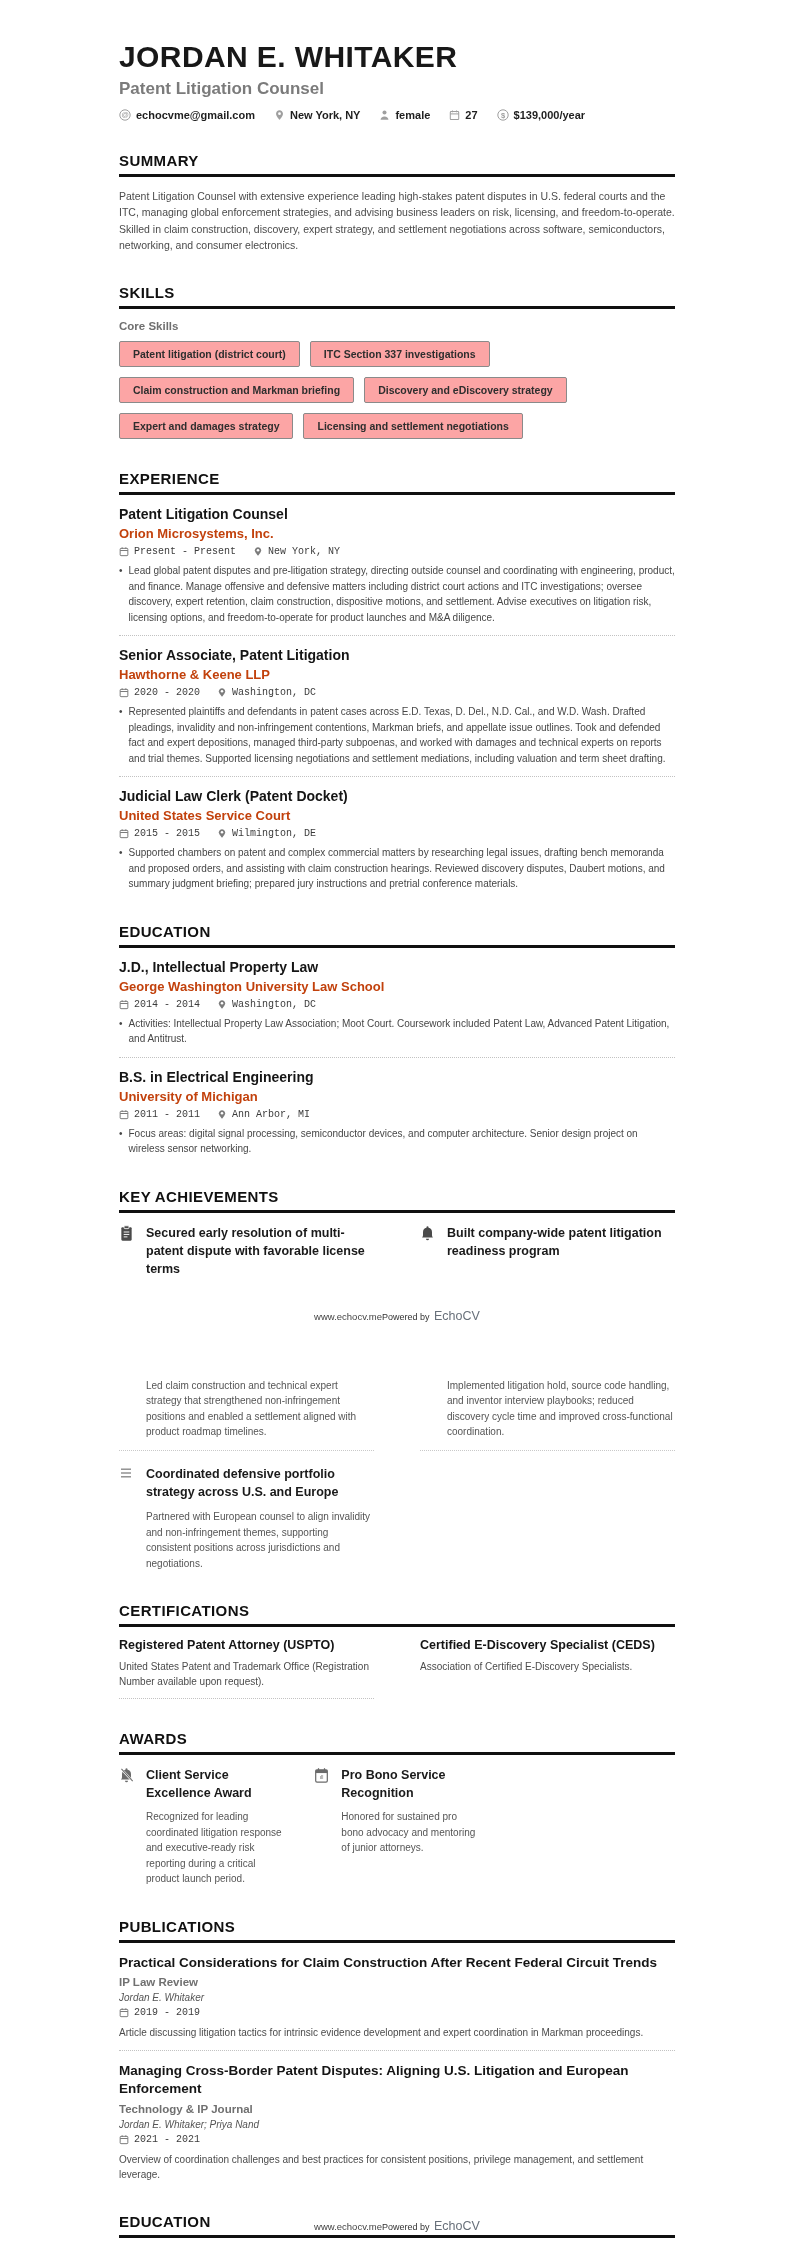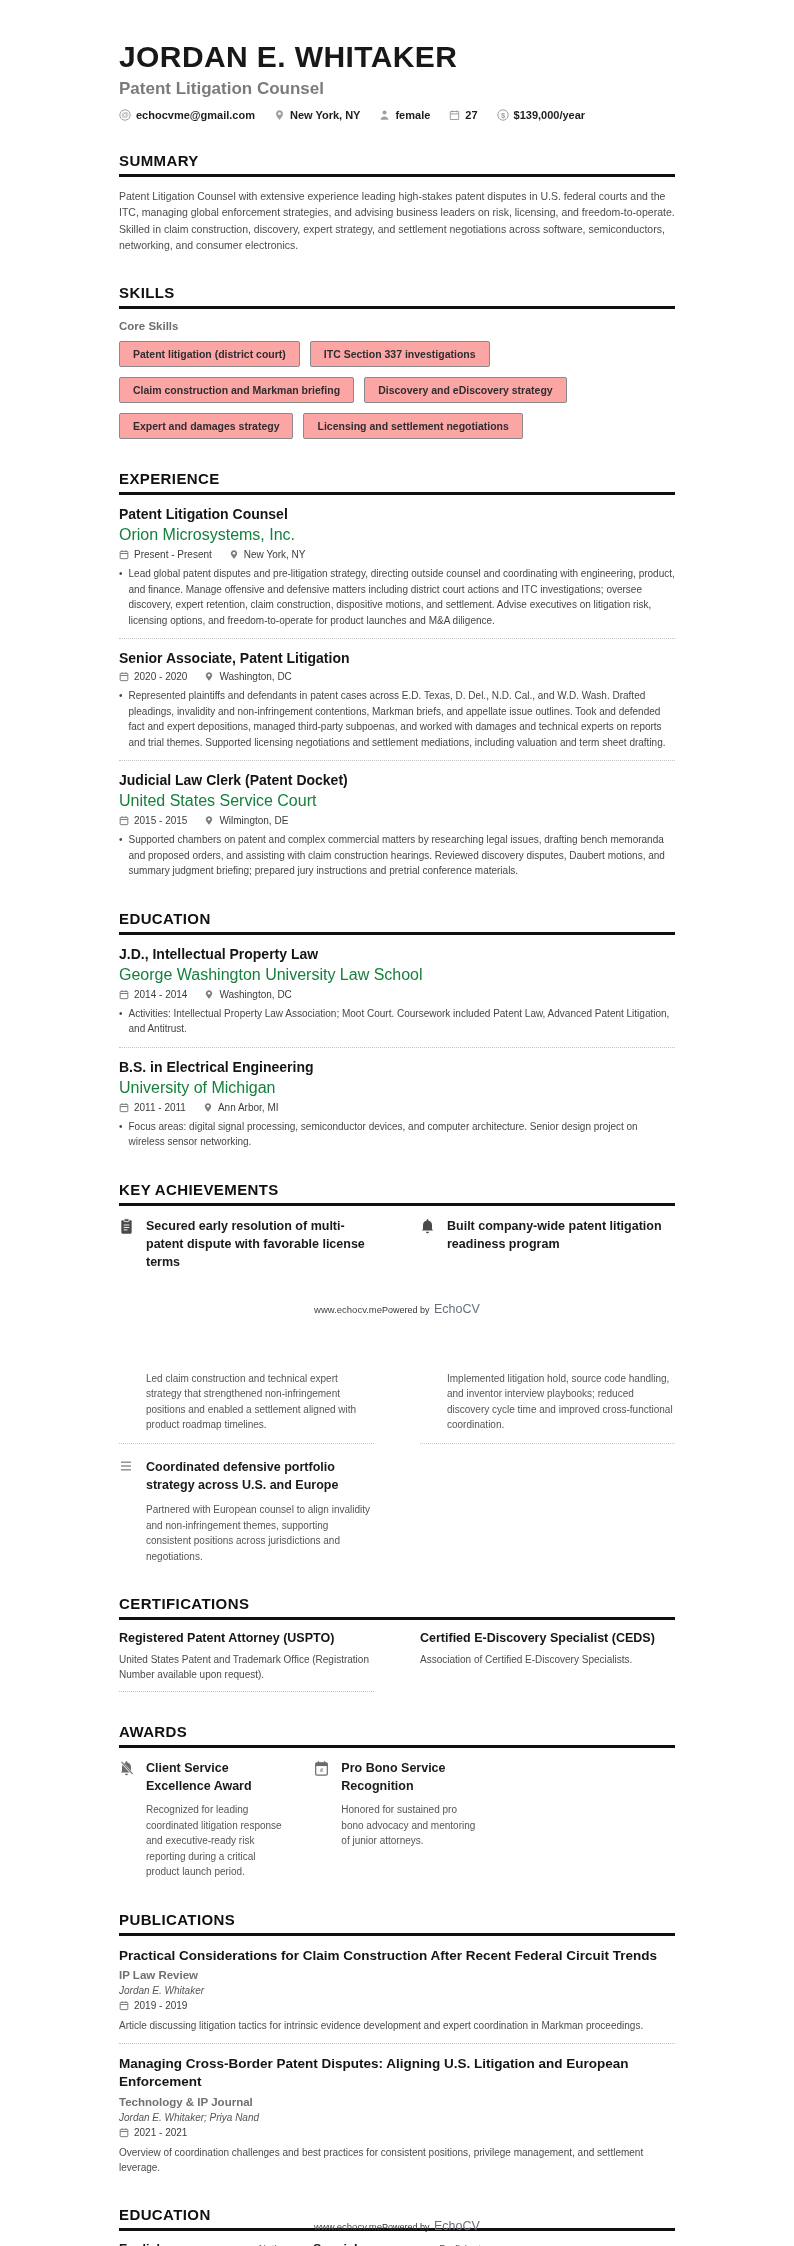--- a/index.html
+++ b/index.html
@@ -19,23 +19,23 @@
   .sec-h { font-size:15px; font-weight:800; color:#101010; letter-spacing:.4px; padding-bottom:5px; border-bottom:3px solid #101010; margin-bottom:11px; }
   .body-text { font-size:10.5px; color:#4b4b4b; line-height:1.55; }
 
   
   .group-label { font-size:11.5px; font-weight:bold; color:#6f6f6f; margin:3px 0 9px; }
   .chips { display:flex; flex-wrap:wrap; gap:10px; }
   .chip { font-size:10.5px; font-weight:bold; color:#2e2e2e; border:1.5px solid #8a8a8a; padding:6px 13px; border-radius:2px; background:#fca5a5; }
 
   
   .entry-title { font-size:14px; font-weight:800; color:#151515; }
-  .entry-sub { font-size:16px; font-weight:normal; color:#15803d; margin-top:4px; }
+  .entry-sub { font-size:13px; font-weight:bold; color:#c2410c; margin-top:4px; }
   .meta { display:flex; align-items:center; gap:17px; margin-top:5px; }
-  .meta-item { display:flex; align-items:center; gap:5px; font-size:10px; color:#3c3c3c; }
+  .meta-item { display:flex; align-items:center; gap:5px; font-size:10px; color:#3c3c3c;font-family:Liberation Mono, monospace; }
   .micon { color:#7c7c7c; display:inline-flex; }
   .bullet { display:flex; gap:6px; margin-top:6px; font-size:10px; color:#464646; line-height:1.55; }
   .bullet .dot { flex:0 0 auto; }
   .dotted { border-bottom:1px dotted #c2c2c2; margin:10px 0 11px; }
 
   
   .ach-grid { display:grid; grid-template-columns:1fr 1fr; column-gap:46px; }
   .ach-head { display:flex; gap:10px; }
   .ach-icon { flex:0 0 17px; color:#4a4a4a; display:inline-flex; padding-top:1px; }
   .ach-title { font-size:12.5px; font-weight:800; color:#1a1a1a; line-height:1.45; }
@@ -182,20 +182,21 @@
       </div>
       <div class="bullet">
           <span class="dot">•</span>
           <span>Lead global patent disputes and pre-litigation strategy, directing outside counsel and coordinating with engineering, product, and finance. Manage offensive and defensive matters including district court actions and ITC investigations; oversee discovery, expert retention, claim construction, dispositive motions, and settlement. Advise executives on litigation risk, licensing options, and freedom-to-operate for product launches and M&amp;A diligence.</span>
         </div>
       <div class="dotted"></div>
     </div>
 
     <div>
       <div class="entry-title">Senior Associate, Patent Litigation</div>
+      <div class="entry-sub">Hawthorne &amp; Keene LLP</div>
       <div class="meta">
         <span class="meta-item">
           <span class="micon">
               <svg width="10" height="11" viewBox="0 0 12 12">
                 <rect x="1.4" y="2.2" width="9.2" height="8.8" rx="1" fill="none" stroke="currentColor" stroke-width="1.2"></rect>
                 <line x1="1.4" y1="4.8" x2="10.6" y2="4.8" stroke="currentColor" stroke-width="1.2"></line>
                 <line x1="3.8" y1="1" x2="3.8" y2="3" stroke="currentColor" stroke-width="1.2"></line>
                 <line x1="8.2" y1="1" x2="8.2" y2="3" stroke="currentColor" stroke-width="1.2"></line>
               </svg>
             </span>

